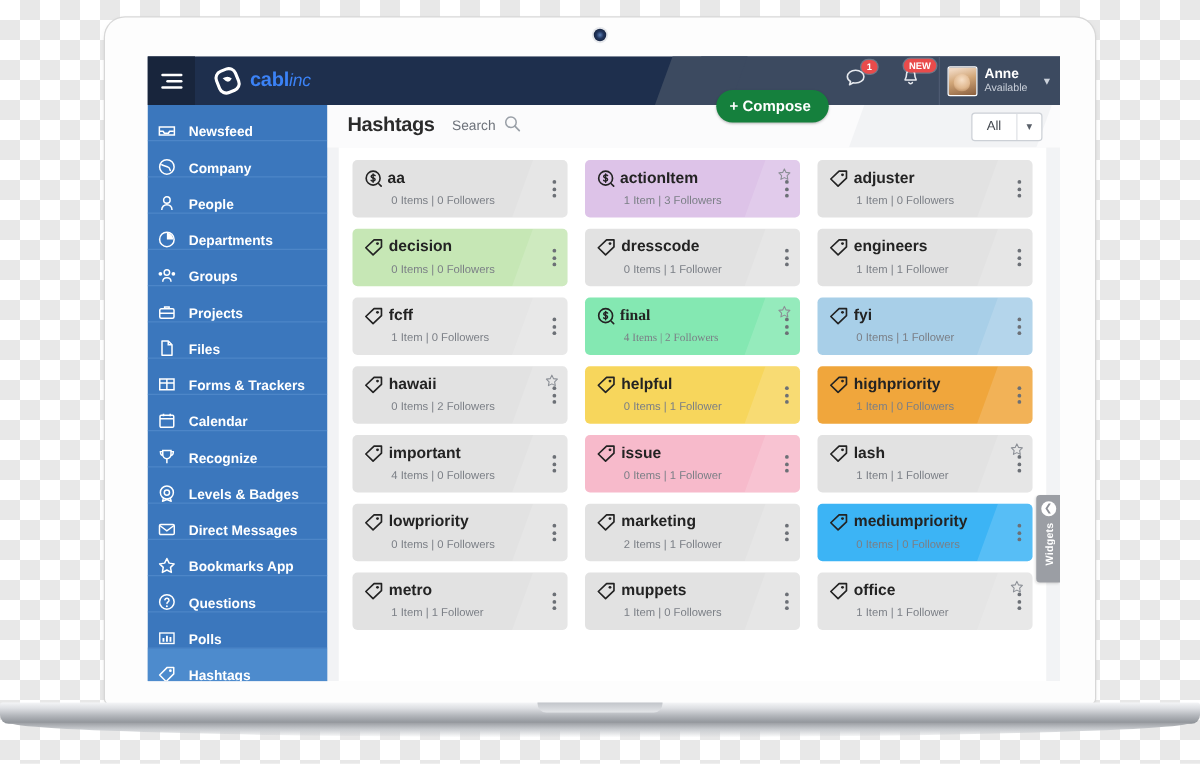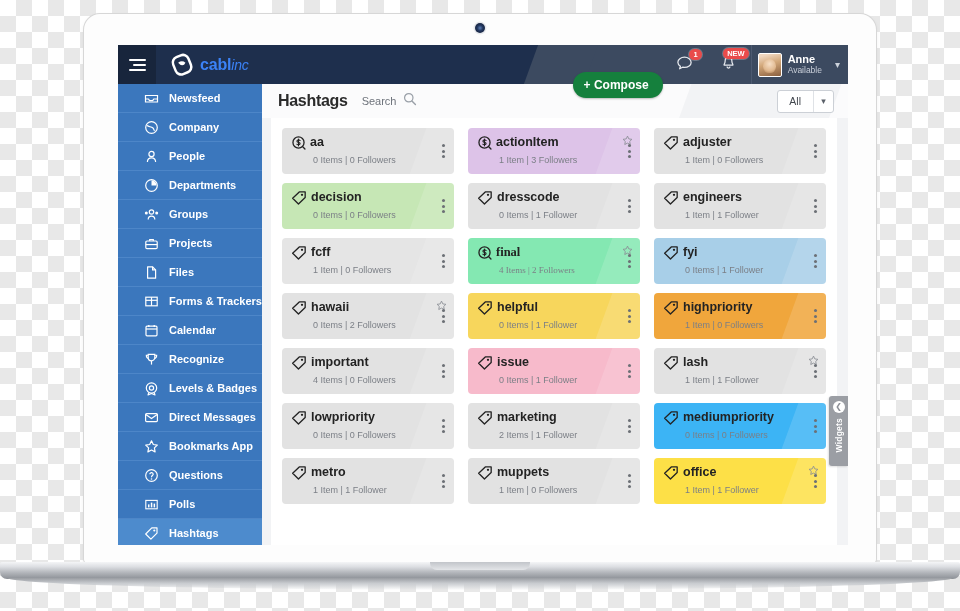--- a/index.html
+++ b/index.html
@@ -202,23 +202,23 @@
 
   
   #sidebar {
     position:absolute;
     left:0; top:39px;
     width: 144px; bottom:0;
     background:#3b77bd;
     overflow:hidden;
   }
   .side-item {
-    display:flex; align-items:center; gap:10px;
+    display:flex; align-items:flex-end; gap:10px;
     height: 29px;
-    padding-left: 26px;
+    padding-left: 8px;
     border-bottom: 1px solid #4d86c8;
     color:#ffffff;
     font-size:11px;
     font-weight:700;
     cursor:pointer;
     box-sizing:border-box;
   }
   .side-item.active { background:#4d8bcd; }
   .side-ico {
     width:15px; height:15px; flex:0 0 15px;
@@ -952,21 +952,21 @@
                 </span>
                 <span>muppets</span>
               </div>
               <div class="card-meta">1 Item | 0 Followers</div>
               <div class="card-dots">
                 <i></i>
                 <i></i>
                 <i></i>
               </div>
             </div>
-            <div class="card" style="background: #fde047;">
+            <div class="card" style="background: #e5e5e5;">
               <div class="card-title">
                 <span class="tag-ico">
                   <svg width="16" height="15" viewBox="0 0 18 17">
                     <path d="M9.3 2.2H16v6.3l-7.6 7.3L1.8 9.3z" fill="none" stroke="#232323" stroke-width="1.5" stroke-linejoin="round"></path>
                     <circle cx="12.4" cy="5.5" r="1.3" fill="#232323"></circle>
                   </svg>
                 </span>
                 <span>office</span>
               </div>
               <div class="card-meta">1 Item | 1 Follower</div>

